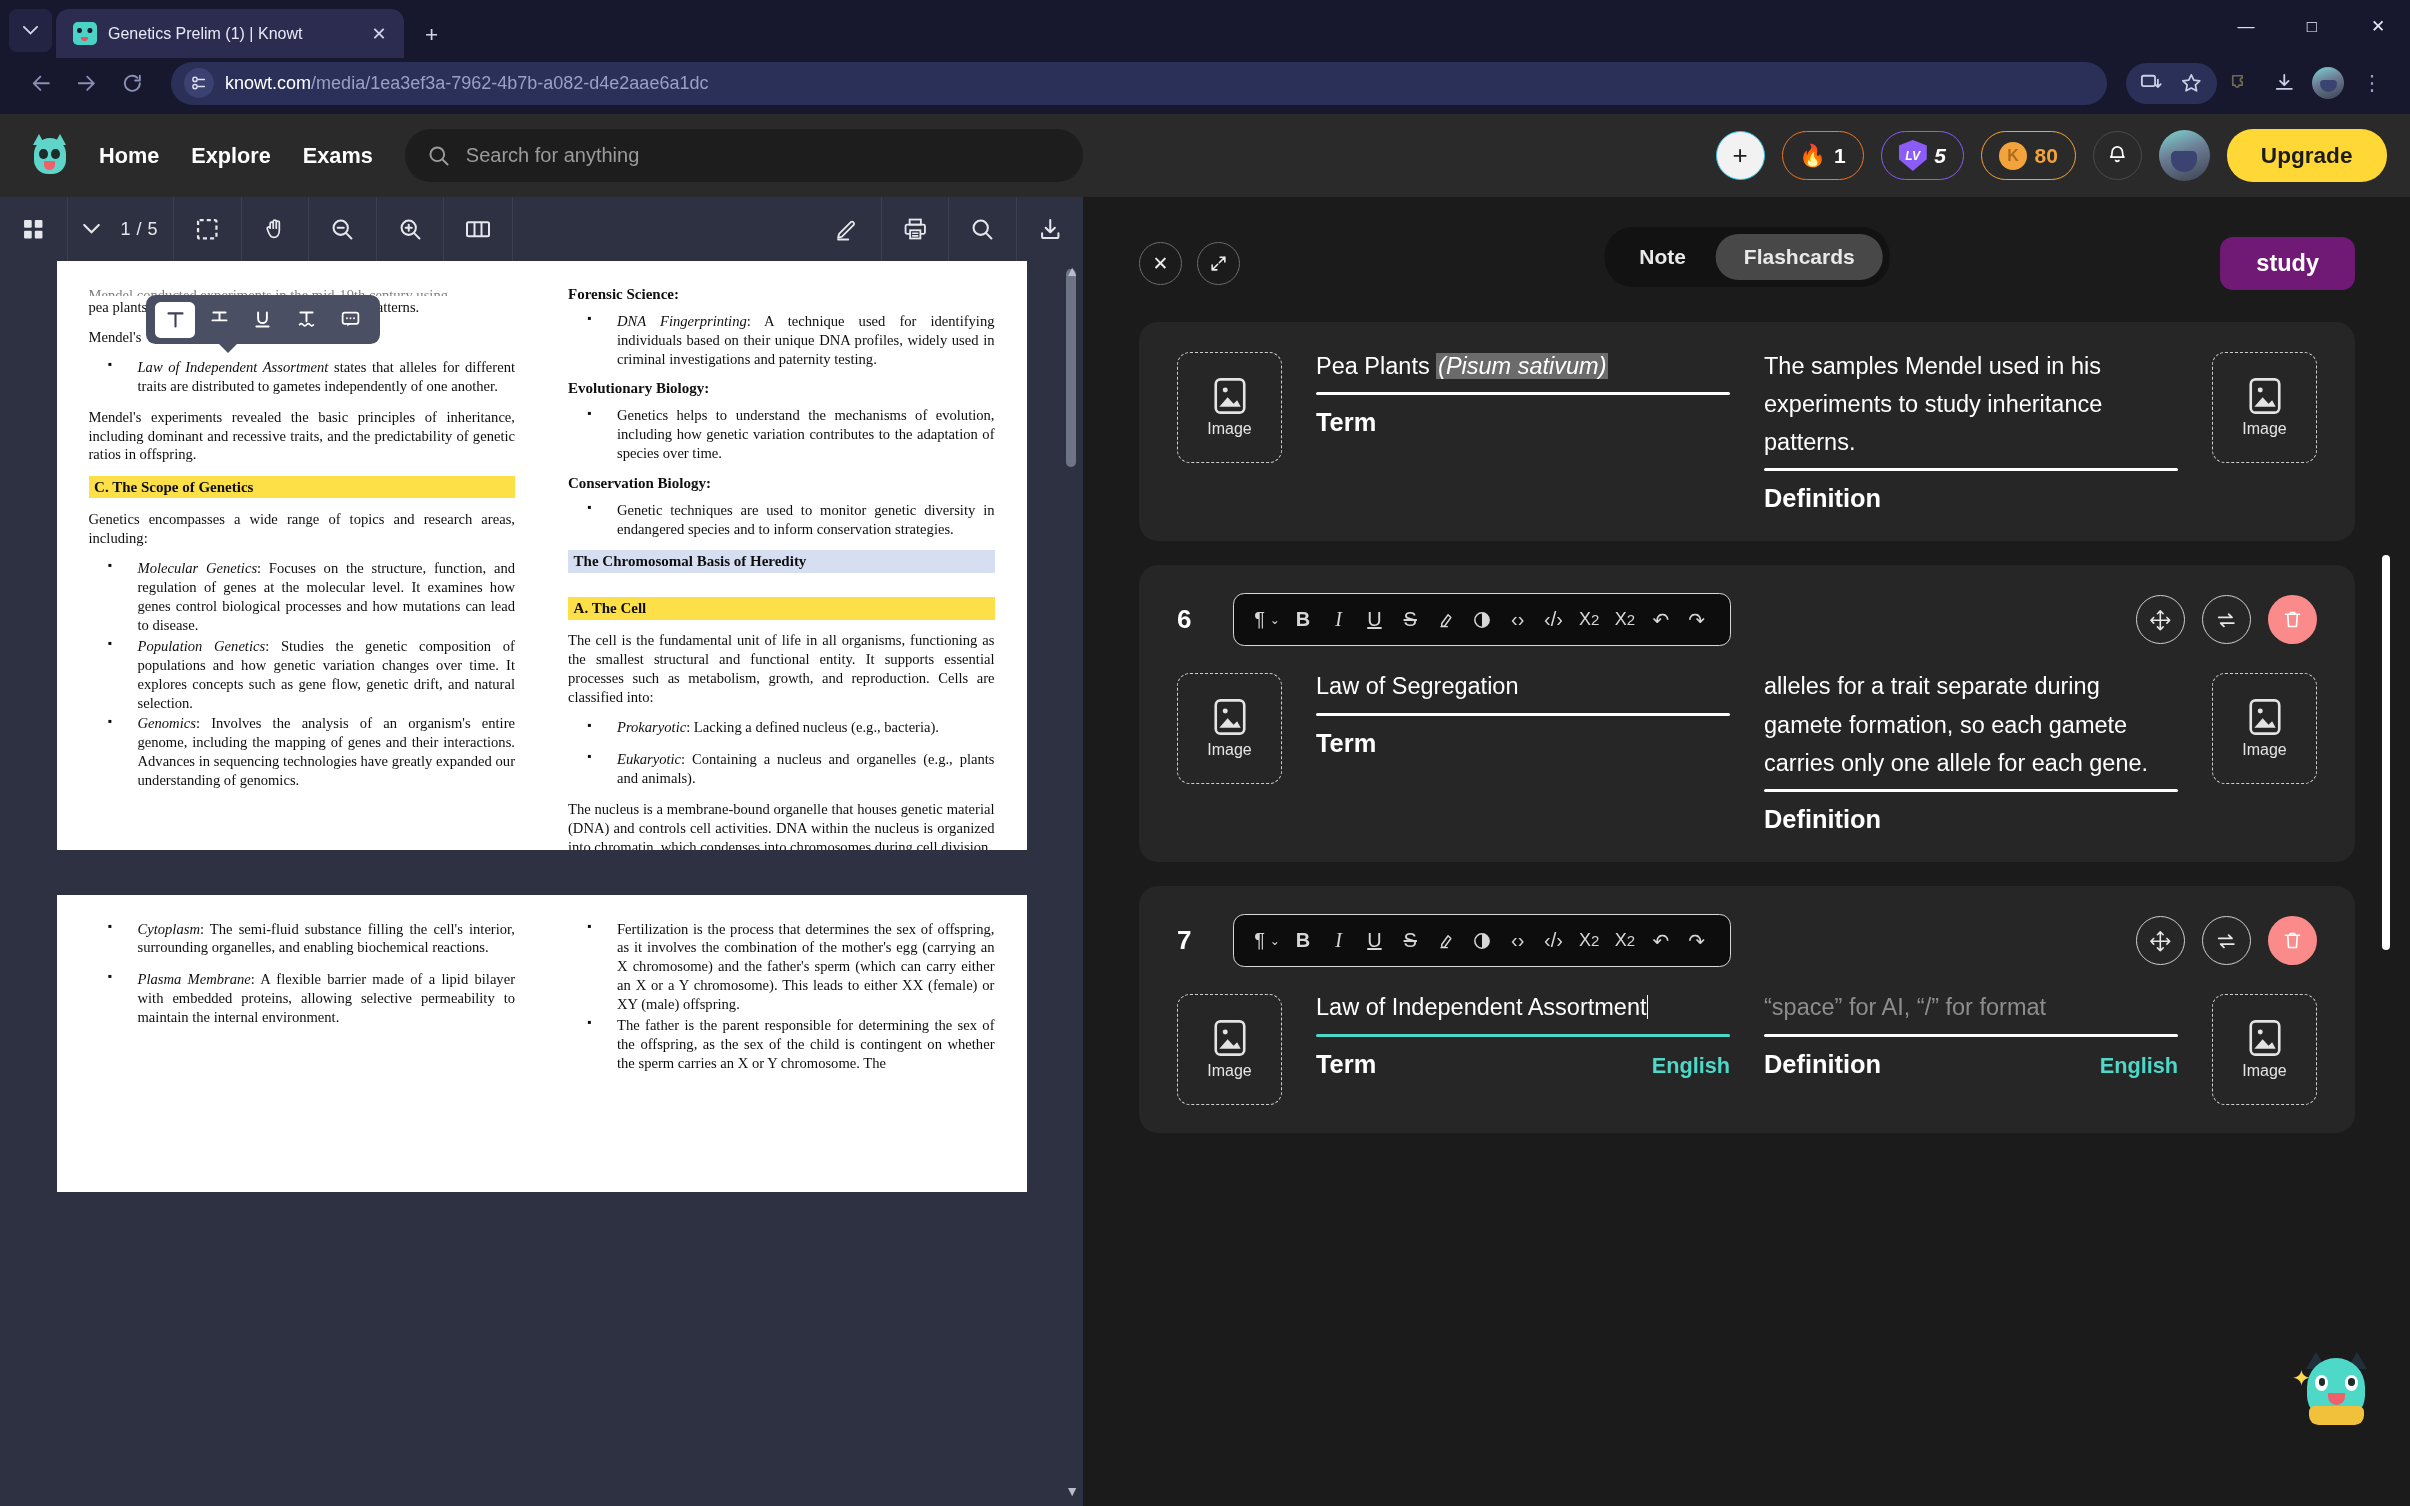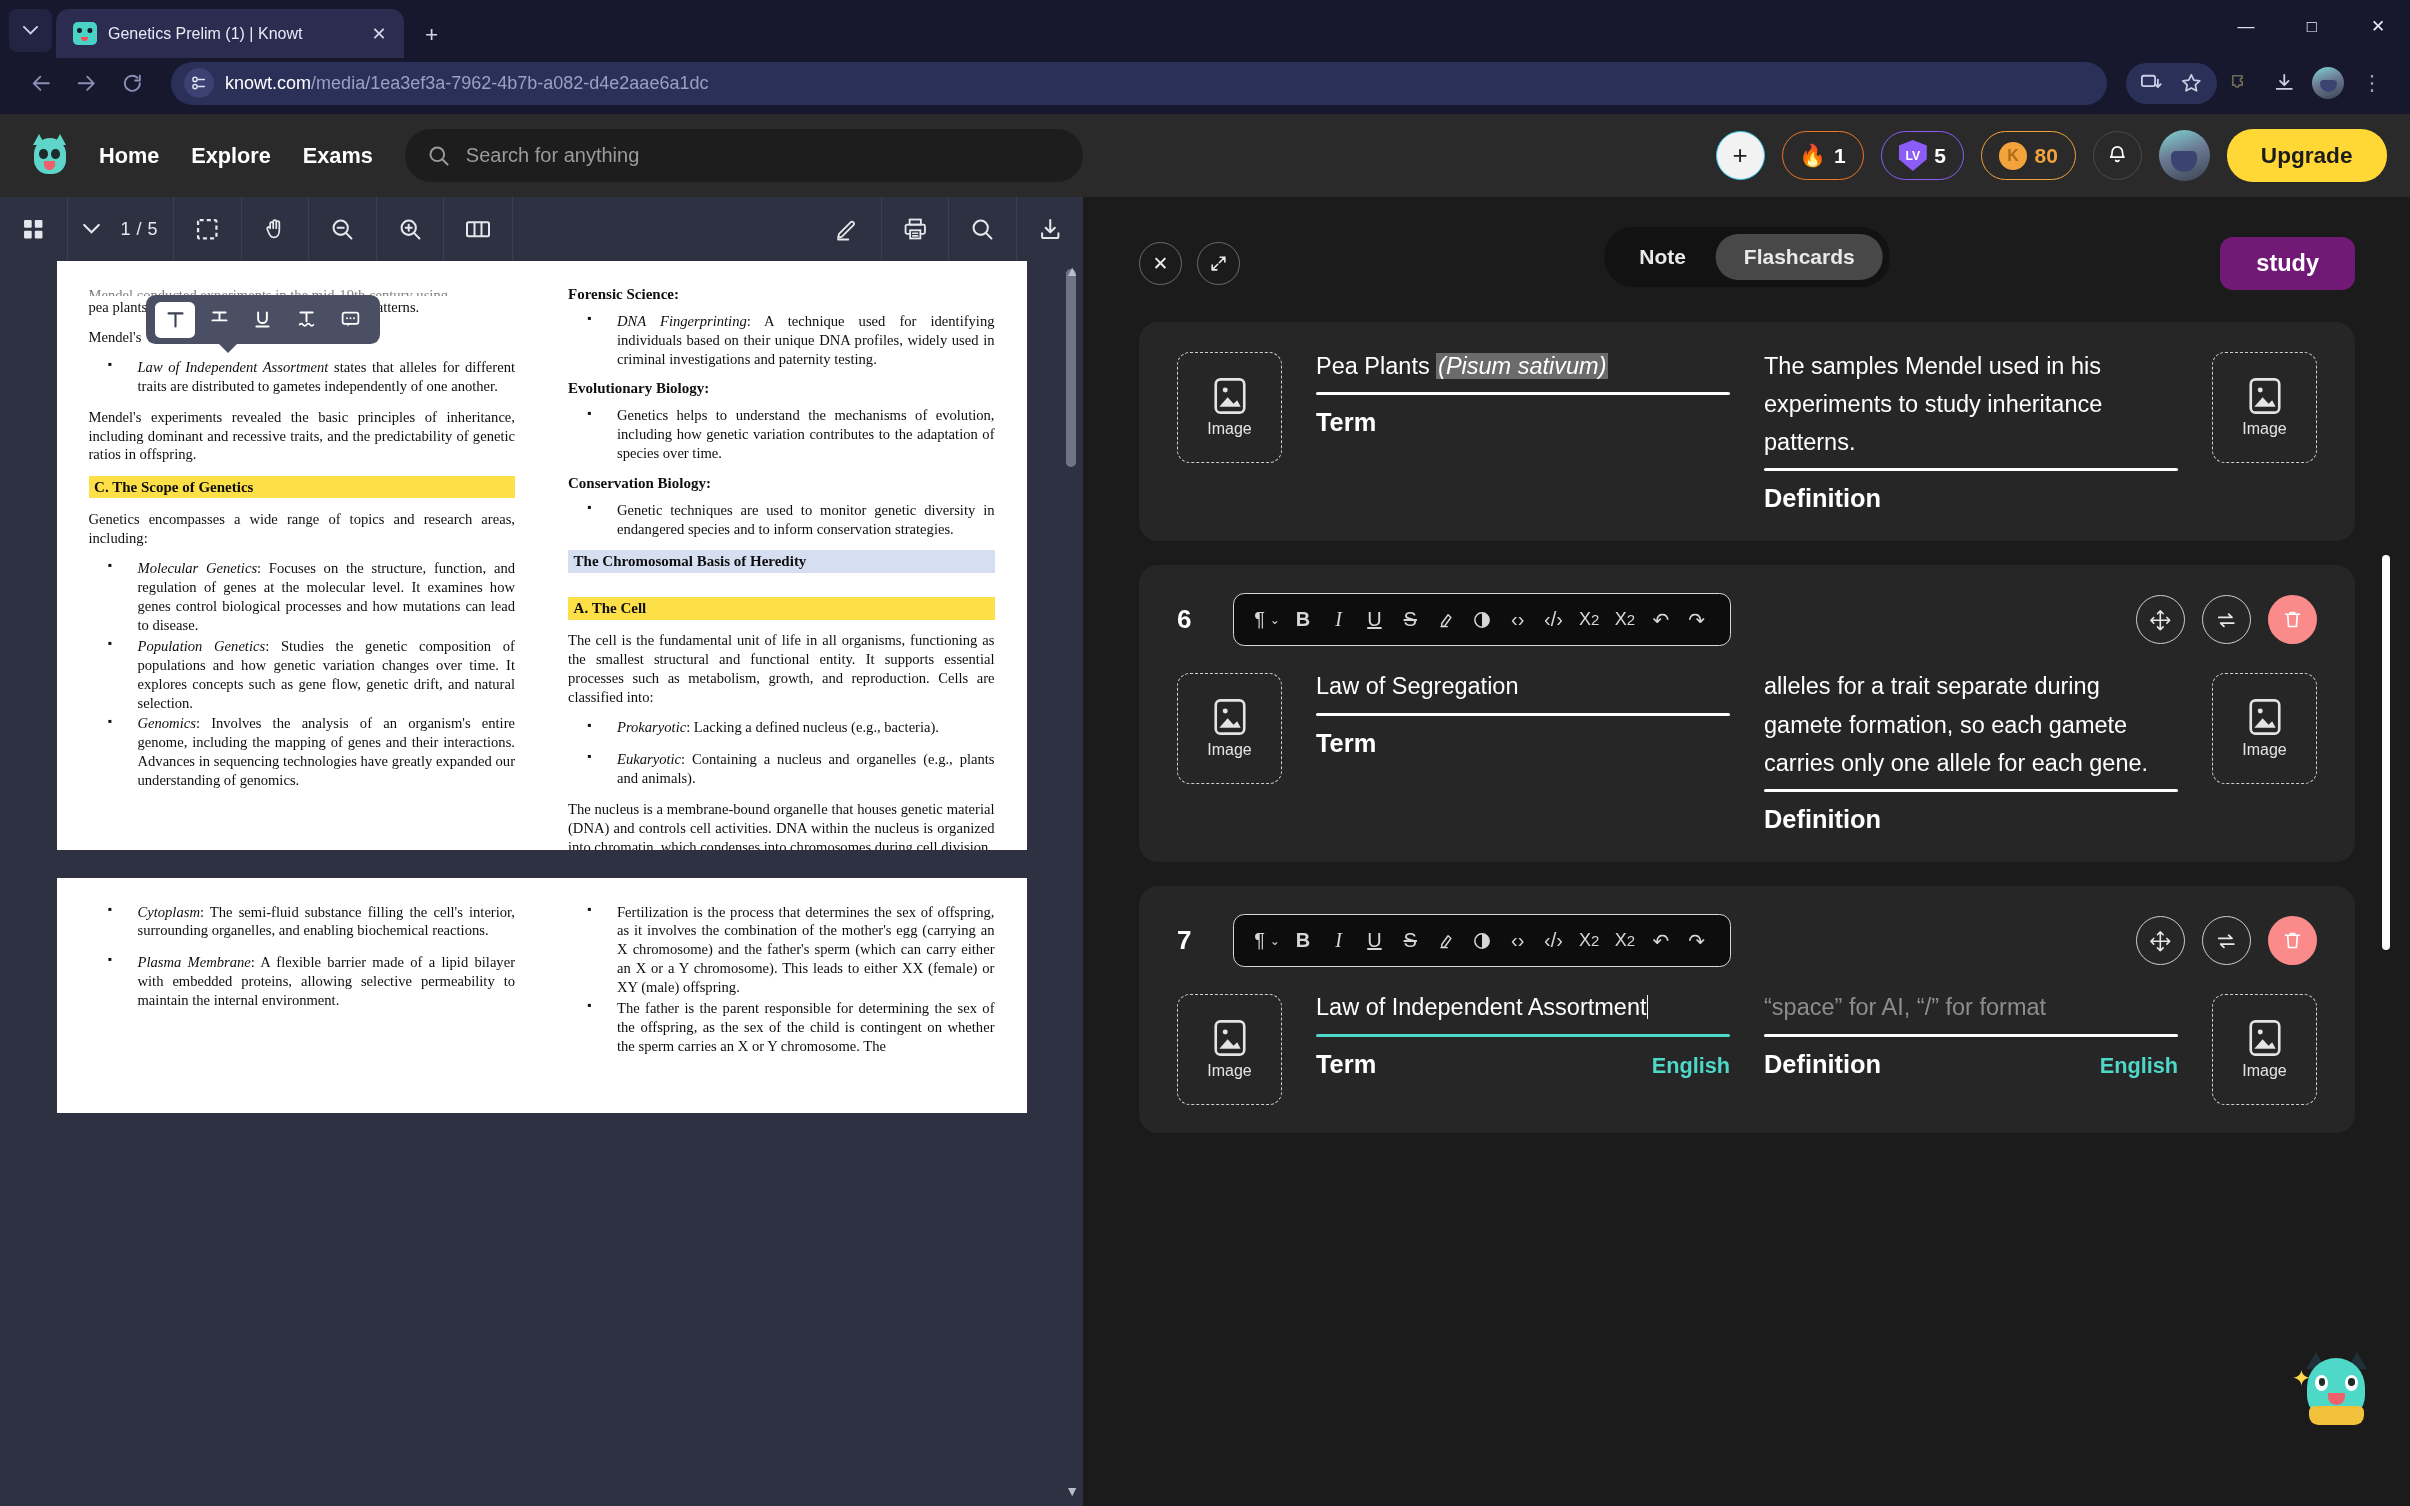--- a/index.html
+++ b/index.html
@@ -85,21 +85,21 @@
     display: flex; align-items: center; padding: 0 22.6px; gap: 15px;
   }
   .search-ph { color: #9b9b9b; font-size: 20px; }
   .header-right { margin-left: auto; display: flex; align-items: center; gap: 17px; }
   .hbtn {
     height: 49px; border-radius: 24.5px; display: flex; align-items: center;
     justify-content: center; gap: 7.5px; padding: 0 17px; font-size: 21px; font-weight: 700;
   }
   .hbtn.plus { width: 49px; padding: 0; background: #f2f2f2; border: 1.9px solid #35c5ea; color: #222; font-size: 26px; font-weight: 400; }
   .hbtn.streak { border: 1.9px solid #ef7622; color: #ffffff; }
-  .hbtn.level  { border: 1.9px solid #8b5cf6; color: #ffffff; }
+  .hbtn.level  { border: 1.9px solid #8b5cf6; color: #ffffff; font-style: italic; }
   .hbtn.coins  { border: 1.9px solid #f2a33c; color: #f2a33c; }
   .hbtn.bell   { width: 49px; padding: 0; border: 1.9px solid #4a4a4a; color: #fff; }
   .flame { color:#ef7622; font-size: 21.7px; }
   .shield { width: 28px; height: 31px; background: #8b5cf6; clip-path: polygon(50% 0,100% 18%,100% 62%,50% 100%,0 62%,0 18%);
             display:flex; align-items:center; justify-content:center; color:#fff; font-size:12.2px; font-weight:800; }
   .coin { width: 28px; height: 28px; border-radius: 50%; background: #f2a33c; color: #b06b18;
           display:flex; align-items:center; justify-content:center; font-size:16px; font-weight:800; }
   .avatar-lg { width: 51px; height: 51px; border-radius: 50%;
     background: linear-gradient(160deg,#7fd6d2 0%,#6b7b93 45%,#3c4352 100%); overflow:hidden; position:relative; }
   .avatar-lg::after { content:""; position:absolute; left:12.2px; top:21px; width:26px; height:21px;
@@ -123,21 +123,21 @@
   .tb-page { font-size: 18px; color: #e5e7ec; letter-spacing: 0.5px; }
   .tb-spacer { flex: 1; }
 
   
   .pdf-scroll { flex: 1; background: #2d3142; position: relative; overflow: hidden; padding: 0 28px; }
   .pdf-page {
     background: #ffffff; width: 970px; margin: 0 auto; padding: 24.5px 32px 28px 32px;
     color: #0e0e0e; position: relative;
   }
   .pdf-page.p1 { height: 589px; overflow: hidden; }
-  .pdf-page.p2 { height: 235px; overflow: hidden; margin-top: 28px; }
+  .pdf-page.p2 { height: 297px; overflow: hidden; margin-top: 45px; }
   .pdf-cols { display: flex; gap: 53px; font-family: "Liberation Serif", serif; }
   .pdf-col { width: 433px; }
   .pdf-p { font-size: 14.6px; line-height: 1.30; text-align: justify; margin-bottom: 11.3px; }
   .pdf-h-gray { background: #fde047; font-weight: bold; font-size: 15px; padding: 2.8px 5.6px; margin: 9.4px 0 11.3px; }
   .pdf-h-blue { background: #d5dff1; font-weight: bold; font-size: 15px; padding: 2.8px 5.6px; margin: 9.4px 0 24.5px; }
   .pdf-h-plain { font-weight: bold; font-size: 15px; margin: 11.3px 0 9.4px; }
   .pdf-ul { list-style: none; margin: 0 0 11.3px 0; }
   .pdf-ul li { font-size: 14.6px; line-height: 1.30; text-align: justify; padding-left: 49px;
                position: relative; margin-bottom: 1.9px; }
   .pdf-ul li::before { content: "\25AA"; position: absolute; left: 19px; top: -0.9px; font-size: 12.2px; }

